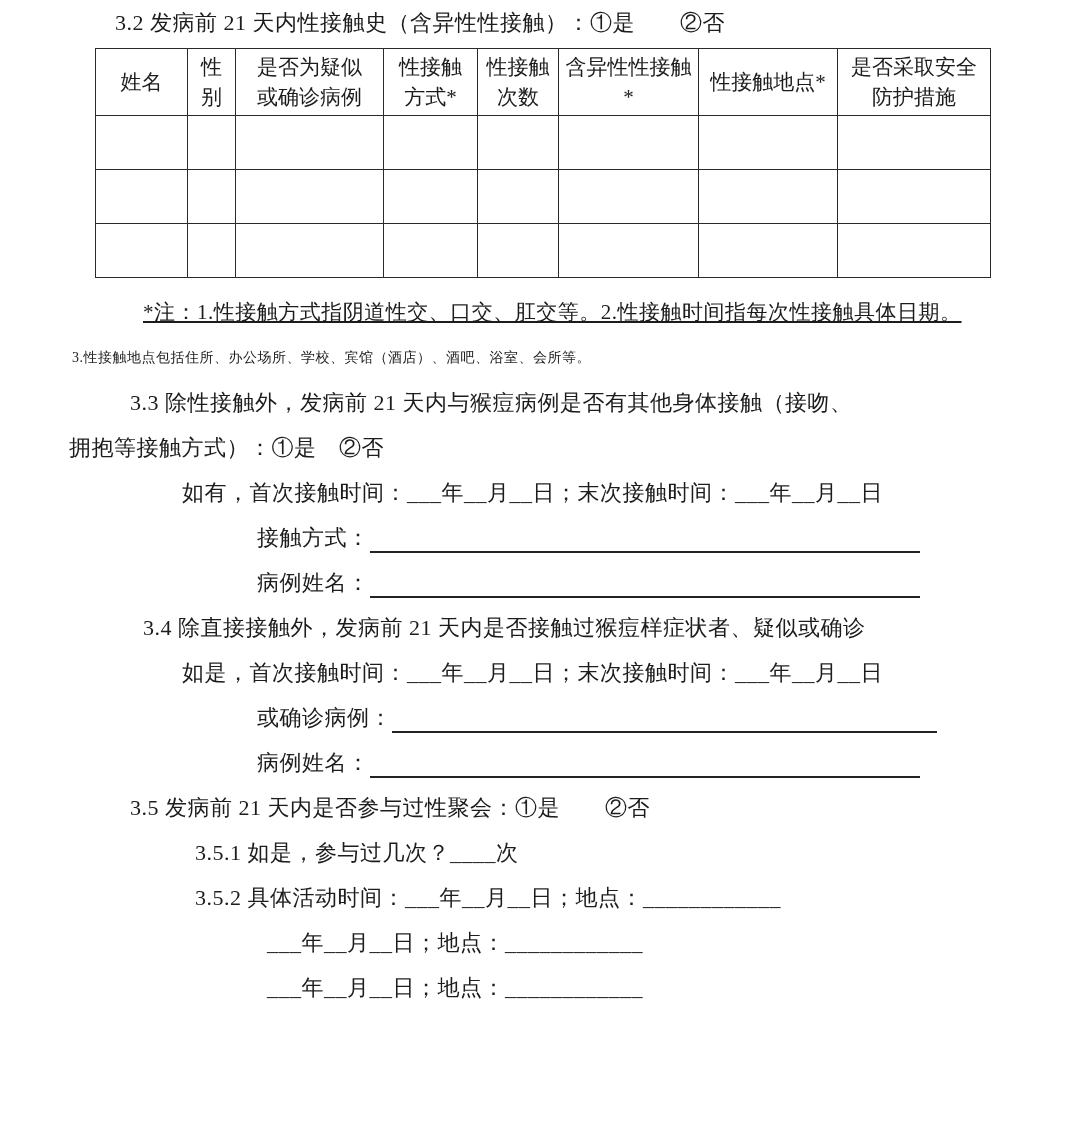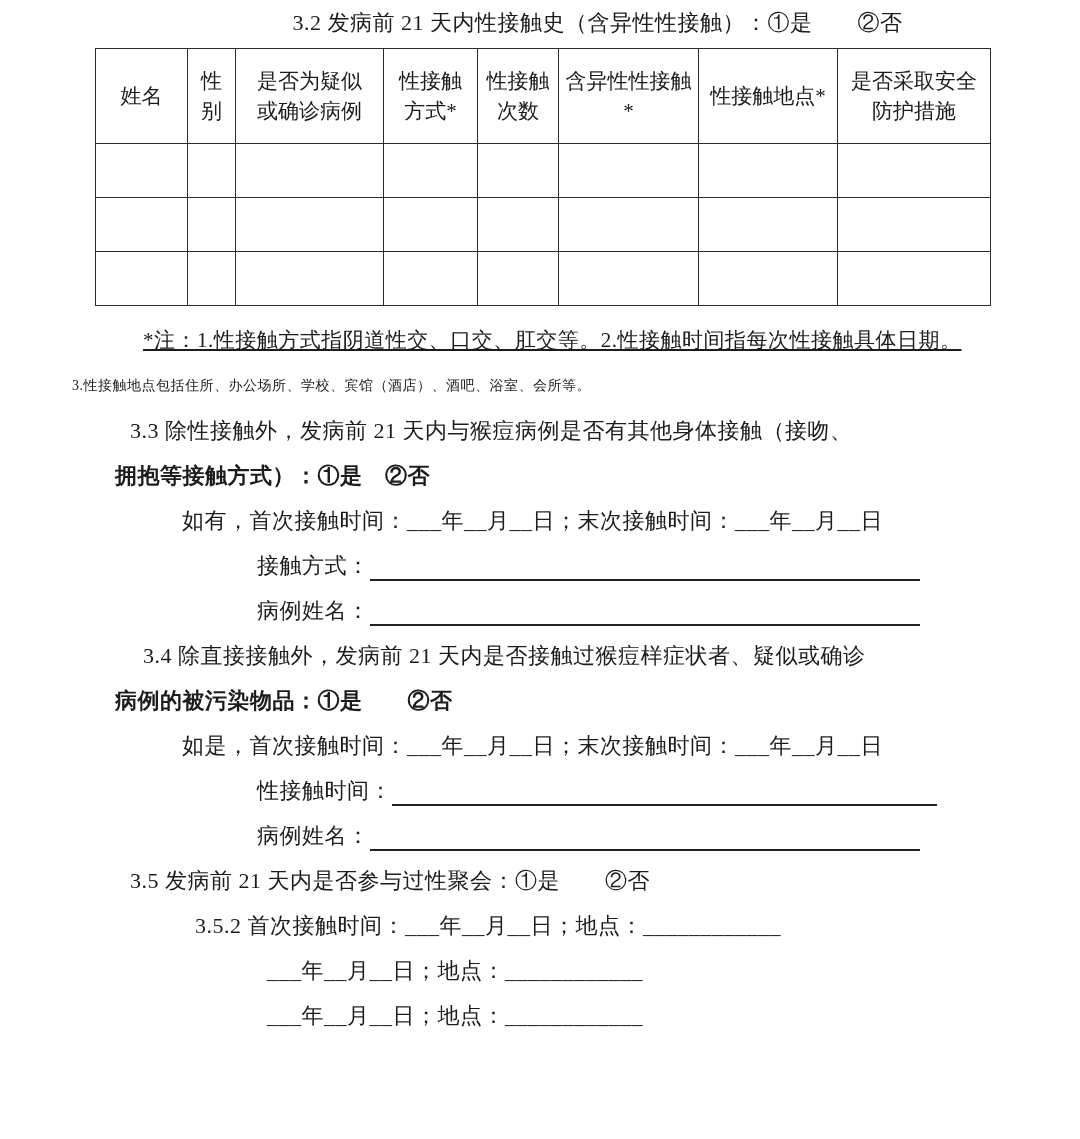--- a/index.html
+++ b/index.html
@@ -11,26 +11,26 @@
     font-family:"Liberation Serif","DejaVu Serif",serif;
     overflow:hidden;
   }
   .line{
     margin:0;
     font-size:22px;
     line-height:45px;
     white-space:pre-wrap;
     letter-spacing:0.5px;
   }
-  .title-line{margin-left:115px;line-height:42px;padding-top:2px;text-align:center;}
+  .title-line{margin-left:115px;line-height:42px;padding-top:2px;}
   .note-line1{margin-left:143px;font-size:21px;margin-top:12px;text-decoration:underline;}
   .note-line2{margin-left:72px;font-size:14px;}
   .sec-indent{margin-left:130px;}
   .sec34-indent{margin-left:143px;}
-  .wrap-indent{margin-left:115px;font-weight:bold;}
+  .wrap-indent{margin-left:69px;}
   .if-indent{margin-left:182px;}
   .label-indent{margin-left:257px;}
   .sub-indent{margin-left:195px;}
   .sub2-indent{margin-left:267px;}
 
   table.contact{
     border-collapse:collapse;
     table-layout:fixed;
     margin-left:95px;
     margin-top:4px;
@@ -39,21 +39,21 @@
   table.contact th, table.contact td{
     border:1px solid #2b2b2b;
     padding:0 4px;
     text-align:center;
     vertical-align:middle;
     font-weight:normal;
     font-size:21px;
     line-height:30px;
     white-space:pre-line;
   }
-  table.contact thead tr{height:95px;}
+  table.contact thead tr{height:67px;}
   table.contact tbody tr{height:54px;}
 
   .blank{
     display:inline-block;
     width:550px;
     height:30px;
     border-bottom:2px solid #222;
     vertical-align:-8px;
   }
 </style>
@@ -130,23 +130,23 @@
   <p class="line note-line1">*注：1.性接触方式指阴道性交、口交、肛交等。2.性接触时间指每次性接触具体日期。</p>
   <p class="line note-line2">3.性接触地点包括住所、办公场所、学校、宾馆（酒店）、酒吧、浴室、会所等。</p>
 
   <p class="line sec-indent">3.3 除性接触外，发病前 21 天内与猴痘病例是否有其他身体接触（接吻、</p>
   <p class="line wrap-indent">拥抱等接触方式）：①是　②否</p>
   <p class="line if-indent">如有，首次接触时间：___年__月__日；末次接触时间：___年__月__日</p>
   <p class="line label-indent"><span>接触方式：</span><span class="blank"></span></p>
   <p class="line label-indent"><span>病例姓名：</span><span class="blank"></span></p>
 
   <p class="line sec34-indent">3.4 除直接接触外，发病前 21 天内是否接触过猴痘样症状者、疑似或确诊</p>
-  <p class="line wrap-indent">病例的被污染物品：①是　　②否</p>
   <p class="line if-indent">如是，首次接触时间：___年__月__日；末次接触时间：___年__月__日</p>
-  <p class="line label-indent"><span>性接触时间：</span><span class="blank" style="width:545px"></span></p>
+  <p class="line label-indent"><span>或确诊病例：</span><span class="blank" style="width:545px"></span></p>
   <p class="line label-indent"><span>病例姓名：</span><span class="blank"></span></p>
 
   <p class="line sec-indent">3.5 发病前 21 天内是否参与过性聚会：①是　　②否</p>
-  <p class="line sub-indent">3.5.2 首次接触时间：___年__月__日；地点：____________</p>
+  <p class="line sub-indent">3.5.1 如是，参与过几次？____次</p>
+  <p class="line sub-indent">3.5.2 具体活动时间：___年__月__日；地点：____________</p>
   <p class="line sub2-indent">___年__月__日；地点：____________</p>
   <p class="line sub2-indent">___年__月__日；地点：____________</p>
 
 </div>
 
 </body></html>

